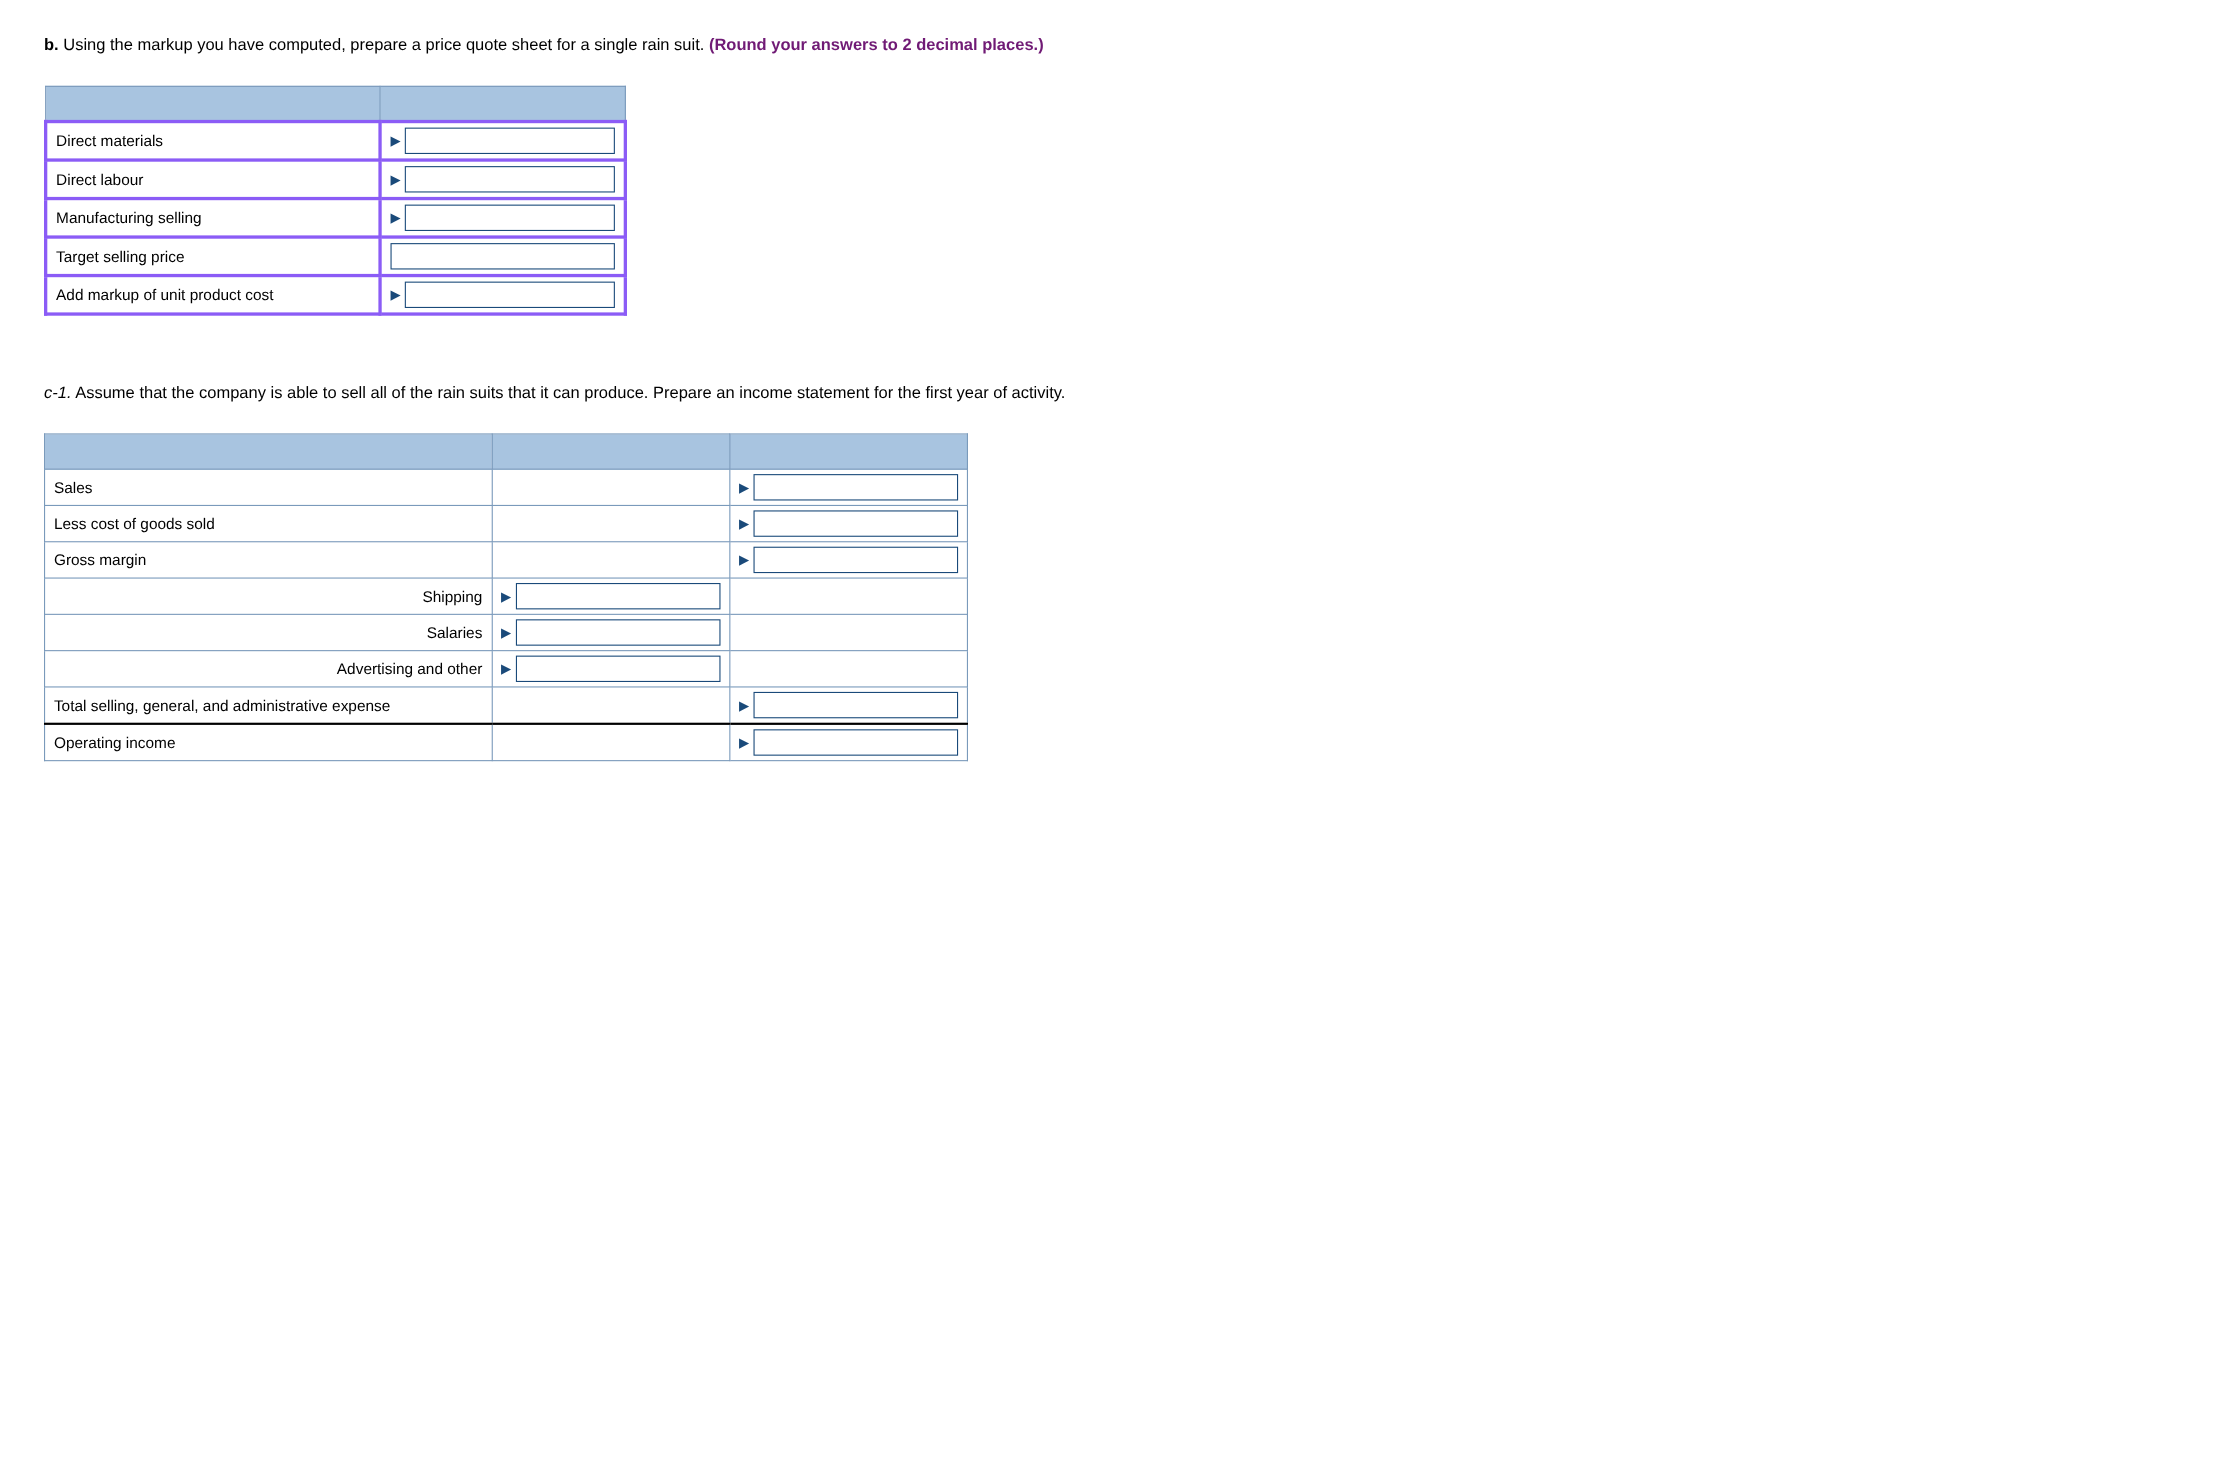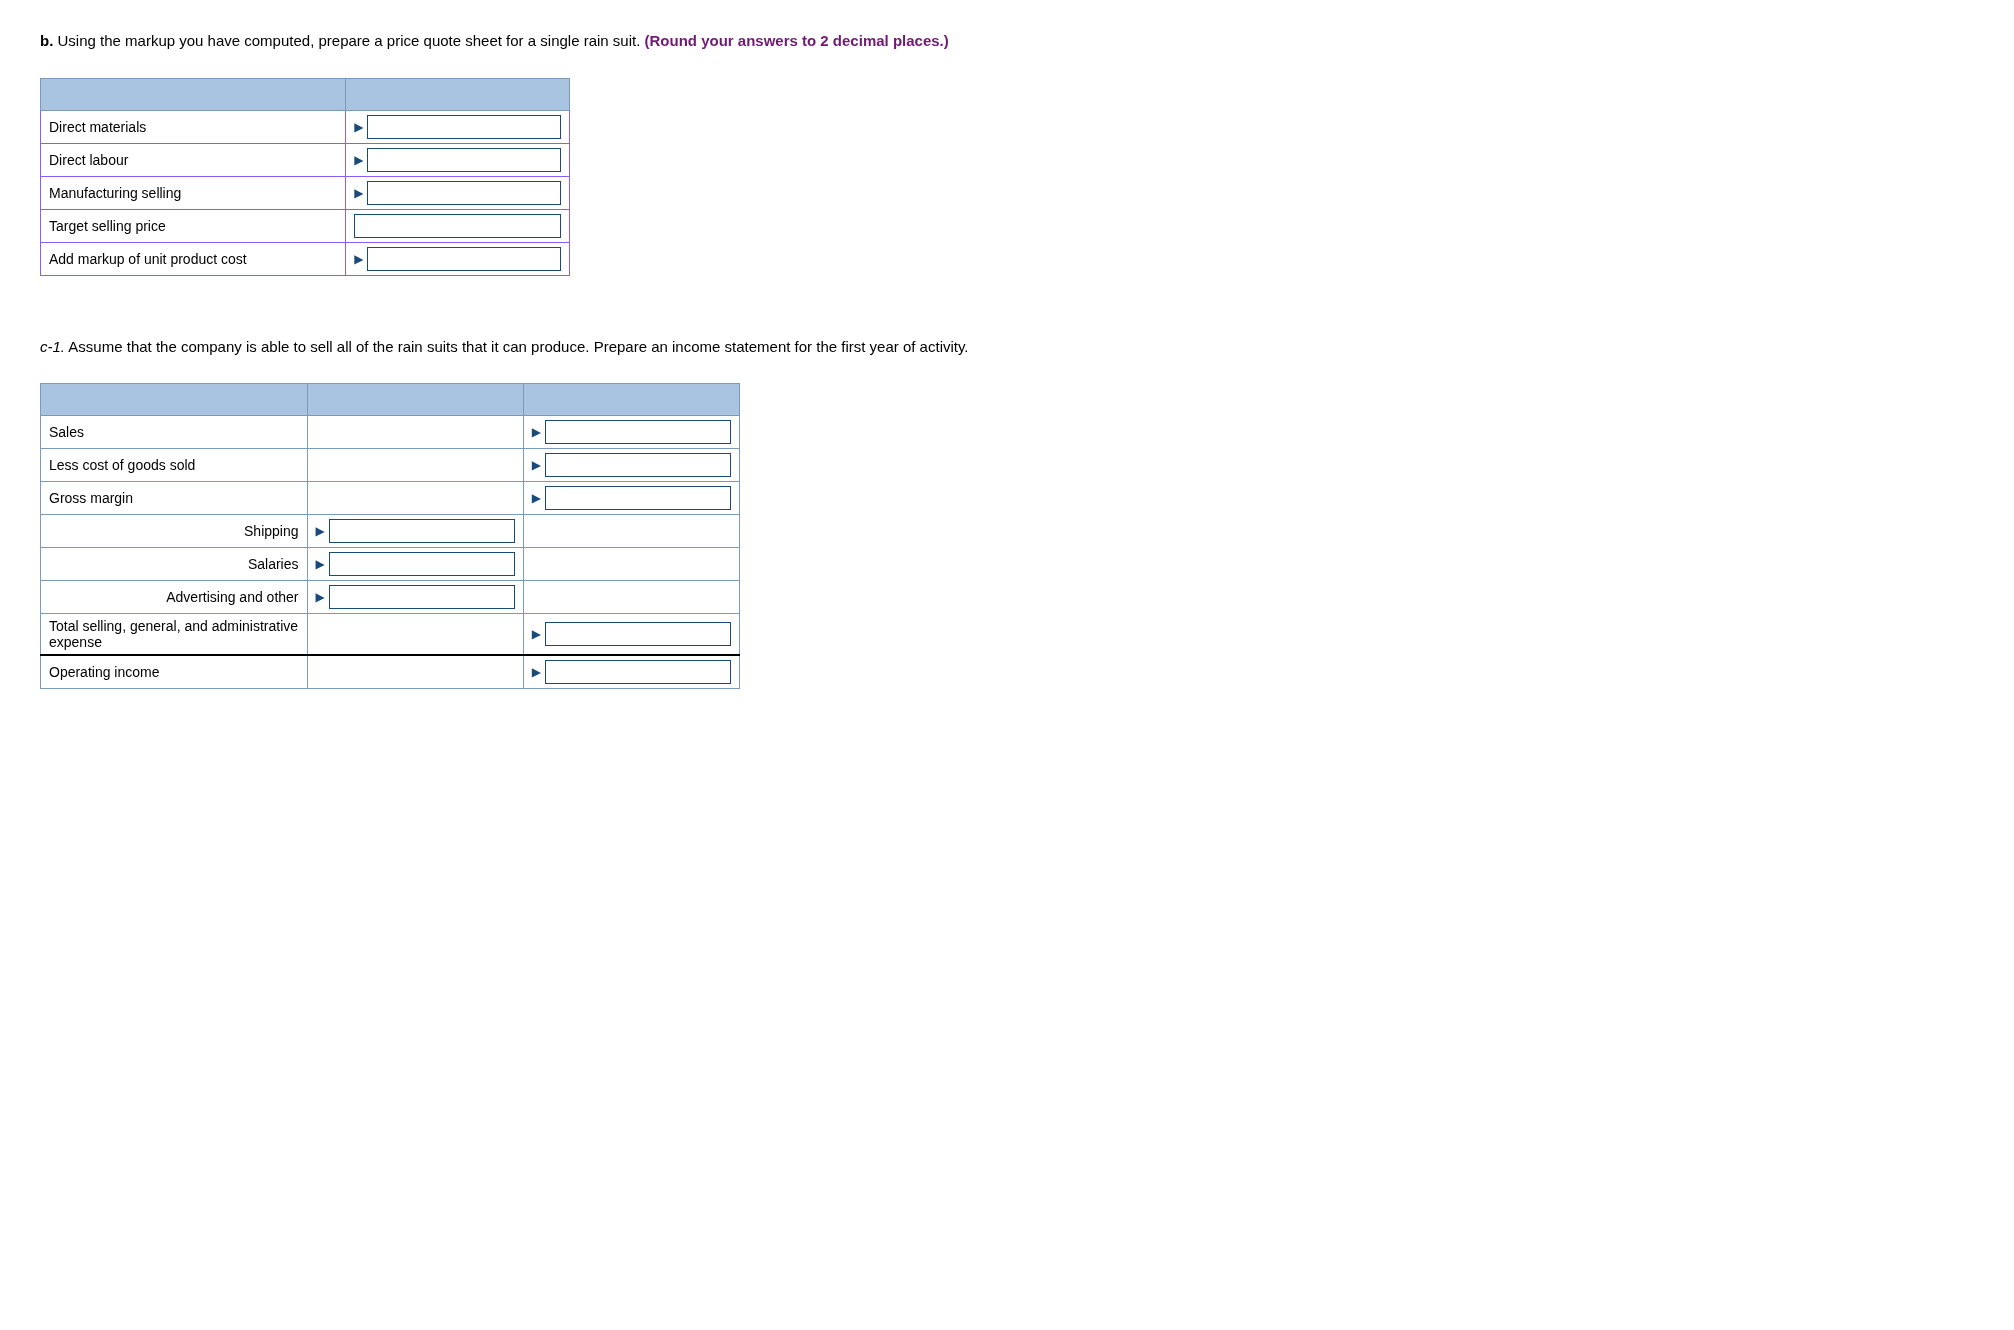--- a/index.html
+++ b/index.html
@@ -45,21 +45,21 @@
       margin-top: 15px;
     }
 
     .price-quote-table thead tr th {
       background-color: #a8c4e0;
       height: 32px;
       border: 1px solid #7a9abb;
     }
 
     .price-quote-table tbody tr td {
-      border: 1px solid #8b5cf6;
+      border: 3px solid #8b5cf6;
       padding: 4px 8px;
       height: 32px;
       vertical-align: middle;
     }
 
     .price-quote-table tbody tr td.label-cell {
       width: 300px;
     }
 
     .price-quote-table tbody tr td.input-cell {
@@ -85,21 +85,21 @@
       background: #fff;
       height: 24px;
       flex: 1;
       padding: 0 4px;
       font-size: 13px;
     }
 
     
     .income-table {
       border-collapse: collapse;
-      width: 700px;
+      width: 840px;
       margin-top: 15px;
       border-radius: 17px;
     }
 
     .income-table thead tr th {
       background-color: #a8c4e0;
       height: 32px;
       border: 1px solid #7a9abb;
     }
 

